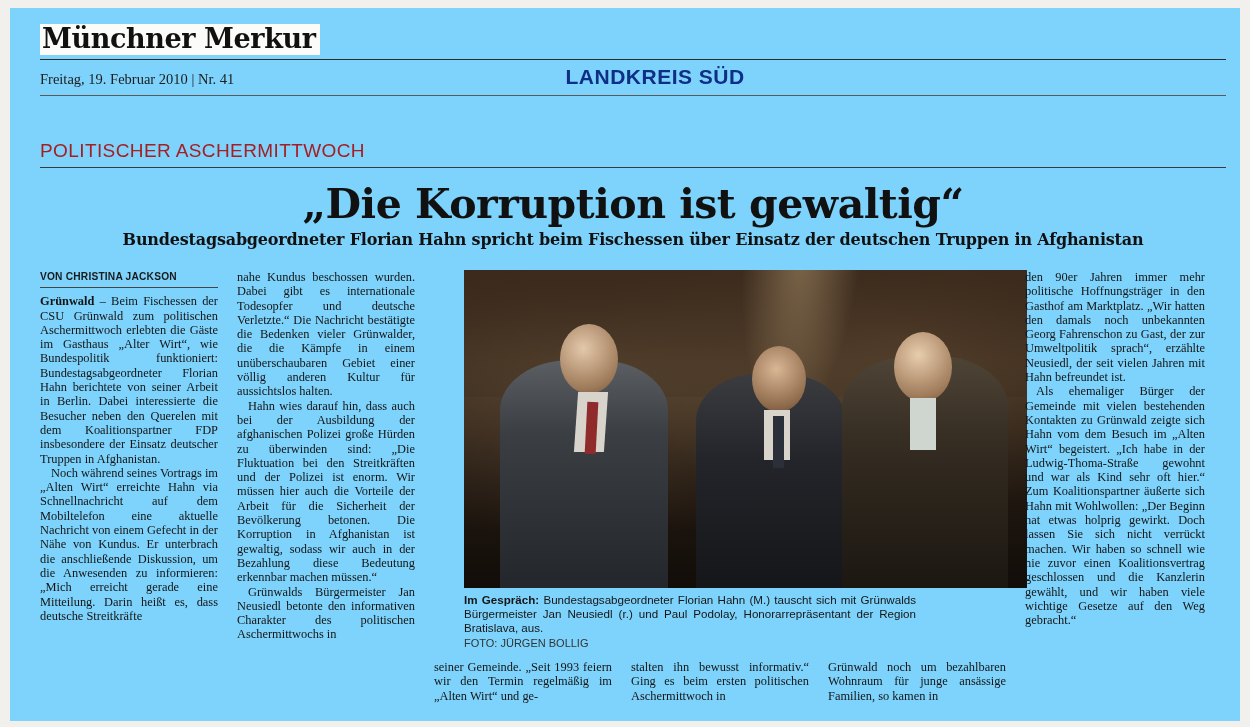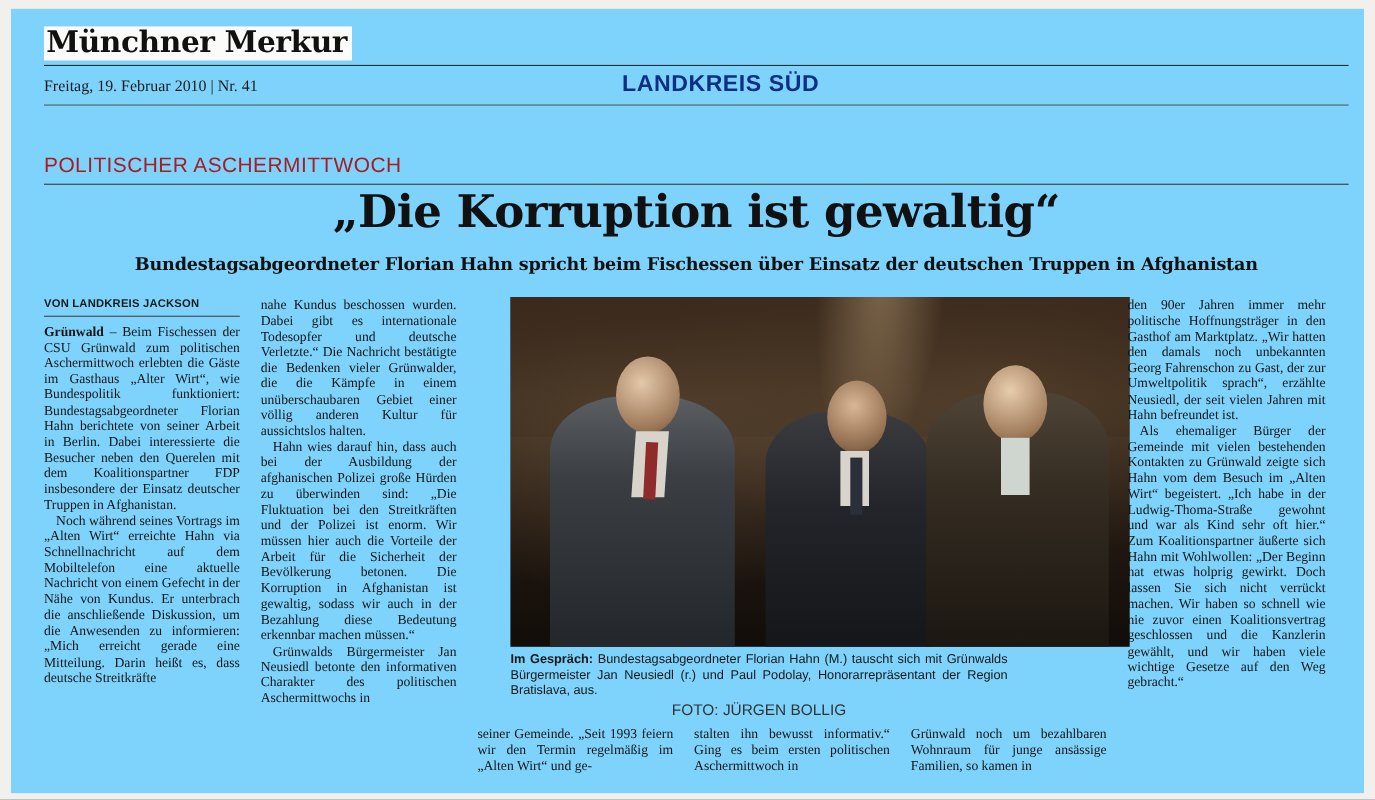--- a/index.html
+++ b/index.html
@@ -90,21 +90,21 @@
     color: #a61e22;
   }
   .kicker-rule {
     border-top: 1.5px solid #3b3b3b;
     margin-top: 5px;
   }
   
   .headline {
     position: absolute;
     left: 30px;
-    top: 160px;
+    top: 172px;
     width: 1186px;
     text-align: center;
     font-family: "DejaVu Serif", serif;
     font-weight: bold;
     font-size: 41px;
     letter-spacing: -0.5px;
     color: #111;
   }
   .subhead {
     position: absolute;
@@ -235,22 +235,22 @@
     font-family: "Liberation Sans", sans-serif;
     font-size: 11.6px;
     line-height: 14.2px;
     margin-top: 5px;
     text-align: justify;
     color: #151515;
   }
   .caption b { font-weight: bold; }
   .credit {
     font-family: "Liberation Sans", sans-serif;
-    font-size: 14px;
-    text-align: center;
+    font-size: 11px;
+    text-align: left;
     color: #333;
     margin-top: 1px;
   }
   
   .under {
     position: absolute;
     top: 390px;
     font-size: 12.4px;
     line-height: 14.3px;
     text-align: justify;
@@ -282,21 +282,21 @@
       <div class="kicker">POLITISCHER ASCHERMITTWOCH</div>
       <div class="kicker-rule"></div>
     </div>
 
     <div class="headline">„Die Korruption ist gewaltig“</div>
     <div class="subhead">Bundestagsabgeordneter Florian Hahn spricht beim Fischessen über Einsatz der deutschen Truppen in Afghanistan</div>
 
     <div class="cols">
 
       <div class="col c1">
-        <div class="byline">VON LANDKREIS JACKSON</div>
+        <div class="byline">VON CHRISTINA JACKSON</div>
         <div class="byline-rule"></div>
         <p class="first"><span class="lead-word">Grünwald</span><span> – Beim Fischessen der CSU Grünwald zum politischen Aschermittwoch erlebten die Gäste im Gasthaus „Alter Wirt“, wie Bundespolitik funktioniert: Bundestagsabgeordneter Florian Hahn berichtete von seiner Arbeit in Berlin. Dabei interessierte die Besucher neben den Querelen mit dem Koalitionspartner FDP insbesondere der Einsatz deutscher Truppen in Afghanistan.</span></p>
         <p><span>Noch während seines Vortrags im „Alten Wirt“ erreichte Hahn via Schnellnachricht auf dem Mobiltelefon eine aktuelle Nachricht von einem Gefecht in der Nähe von Kundus. Er unterbrach die anschließende Diskussion, um die Anwesenden zu informieren: „Mich erreicht gerade eine Mitteilung. Darin heißt es, dass deutsche Streitkräfte</span></p>
       </div>
 
       <div class="col c2">
         <p class="first"><span>nahe Kundus beschossen wurden. Dabei gibt es internationale Todesopfer und deutsche Verletzte.“ Die Nachricht bestätigte die Bedenken vieler Grünwalder, die die Kämpfe in einem unüberschaubaren Gebiet einer völlig anderen Kultur für aussichtslos halten.</span></p>
         <p><span>Hahn wies darauf hin, dass auch bei der Ausbildung der afghanischen Polizei große Hürden zu überwinden sind: „Die Fluktuation bei den Streitkräften und der Polizei ist enorm. Wir müssen hier auch die Vorteile der Arbeit für die Sicherheit der Bevölkerung betonen. Die Korruption in Afghanistan ist gewaltig, sodass wir auch in der Bezahlung diese Bedeutung erkennbar machen müssen.“</span></p>
         <p><span>Grünwalds Bürgermeister Jan Neusiedl betonte den informativen Charakter des politischen Aschermittwochs in</span></p>
       </div>

